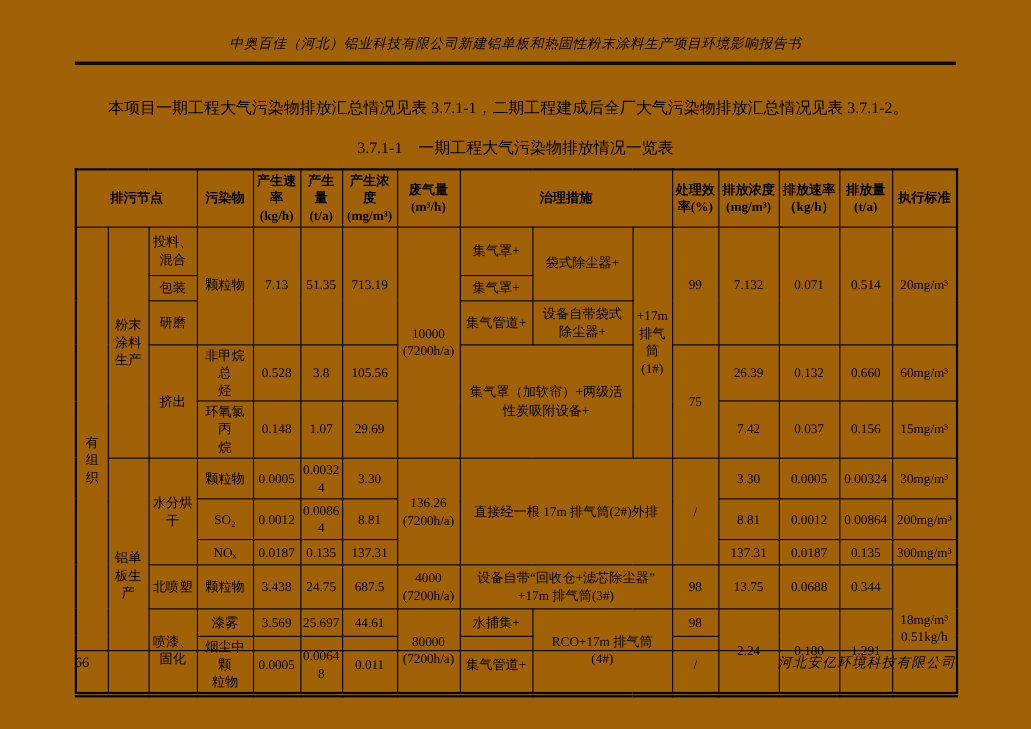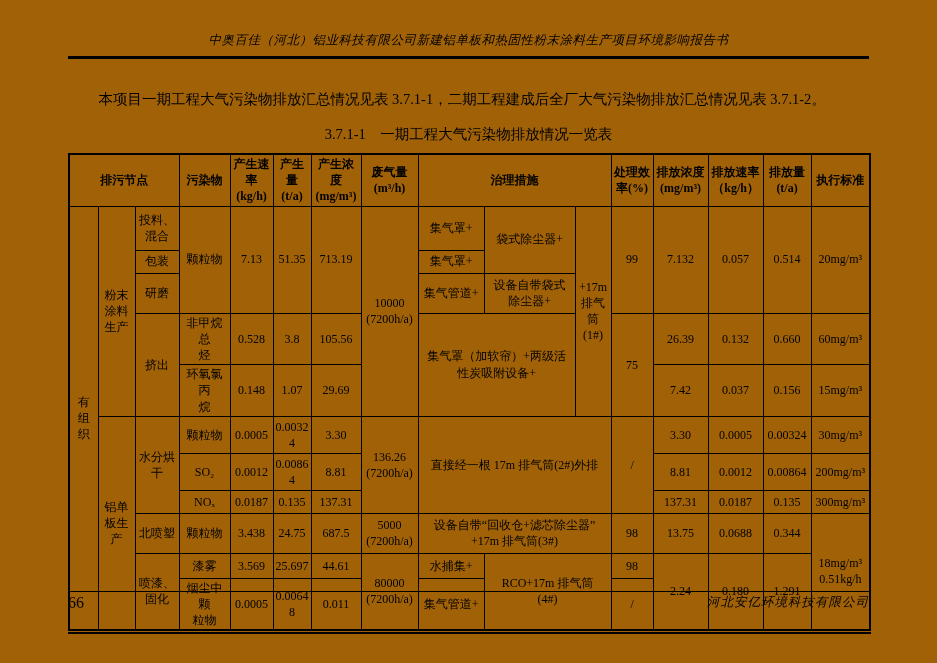--- a/index.html
+++ b/index.html
@@ -38,21 +38,21 @@
     padding: 1px 2px;
     line-height: 1.35;
     white-space: pre-line;
     overflow: hidden;
   }
   table.main th { font-weight: bold; font-size: 12px; }
   td.vert { line-height: 2.3; }
   td.loose { line-height: 1.55; }
 
   .footer { position: absolute; top: 591px; left: 68px; width: 801px; border-top: 1px solid #000; padding-top: 2px; display: flex; justify-content: space-between; align-items: flex-start; }
-  .page-num { font-size: 16px; }
+  .page-num { font-size: 13px; }
   .footer-company { font-size: 12.5px; font-style: italic; letter-spacing: 1px; }
 </style>
 </head>
 <body>
 
 <div class="page">
 
   <div class="doc-header">中奥百佳（河北）铝业科技有限公司新建铝单板和热固性粉末涂料生产项目环境影响报告书</div>
   <div class="header-rule"></div>
 
@@ -122,21 +122,21 @@
           <td rowspan="3">713.19</td>
           <td rowspan="5">10000
 (7200h/a)</td>
           <td>集气罩+</td>
           <td rowspan="2">袋式除尘器+</td>
           <td rowspan="5">+17m
 排气筒
 (1#)</td>
           <td rowspan="3">99</td>
           <td rowspan="3">7.132</td>
-          <td rowspan="3">0.057</td>
+          <td rowspan="3">0.071</td>
           <td rowspan="3">0.514</td>
           <td rowspan="3">20mg/m³</td>
         </tr>
         <tr style="height:23px">
           <td>包装</td>
           <td>集气罩+</td>
         </tr>
         <tr style="height:40px">
           <td>研磨</td>
           <td>集气管道+</td>
@@ -209,21 +209,21 @@
           <td>0.0187</td>
           <td>0.135</td>
           <td>300mg/m³</td>
         </tr>
         <tr style="height:40px">
           <td>北喷塑</td>
           <td>颗粒物</td>
           <td>3.438</td>
           <td>24.75</td>
           <td>687.5</td>
-          <td>5000
+          <td>4000
 (7200h/a)</td>
           <td colspan="3">设备自带“回收仓+滤芯除尘器”
 +17m 排气筒(3#)</td>
           <td>98</td>
           <td>13.75</td>
           <td>0.0688</td>
           <td>0.344</td>
           <td rowspan="3">18mg/m³
 0.51kg/h</td>
         </tr>

